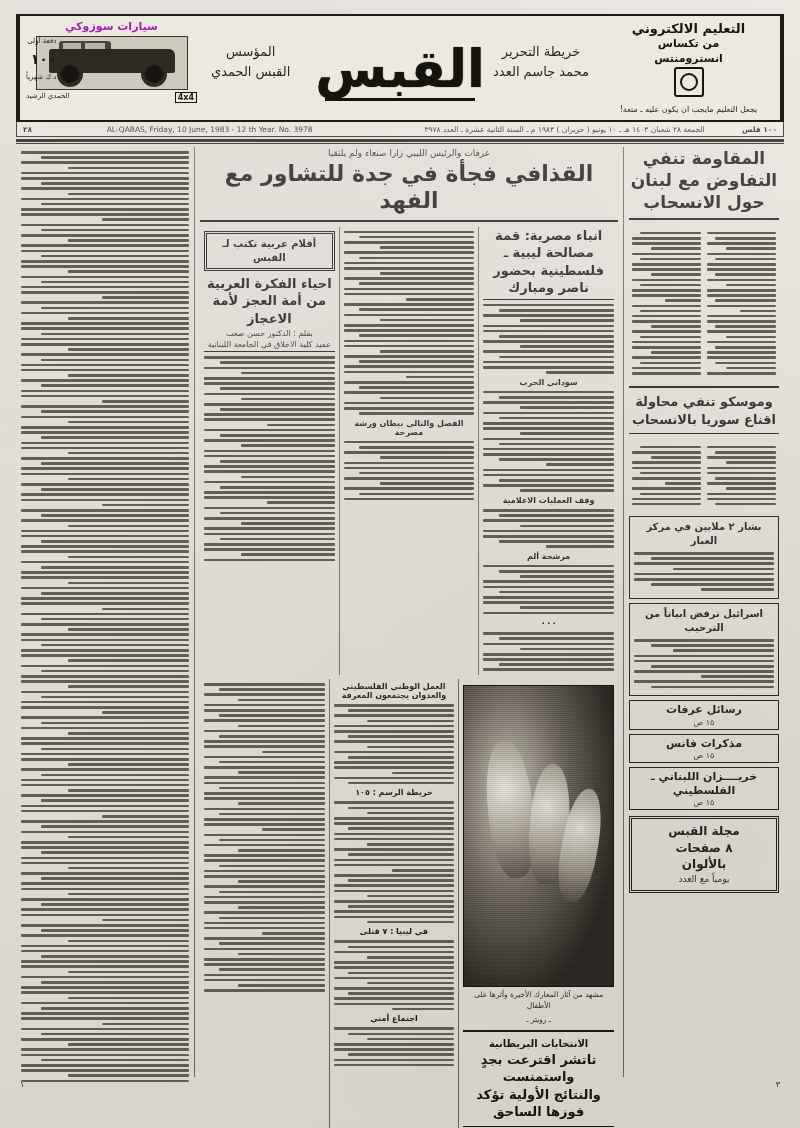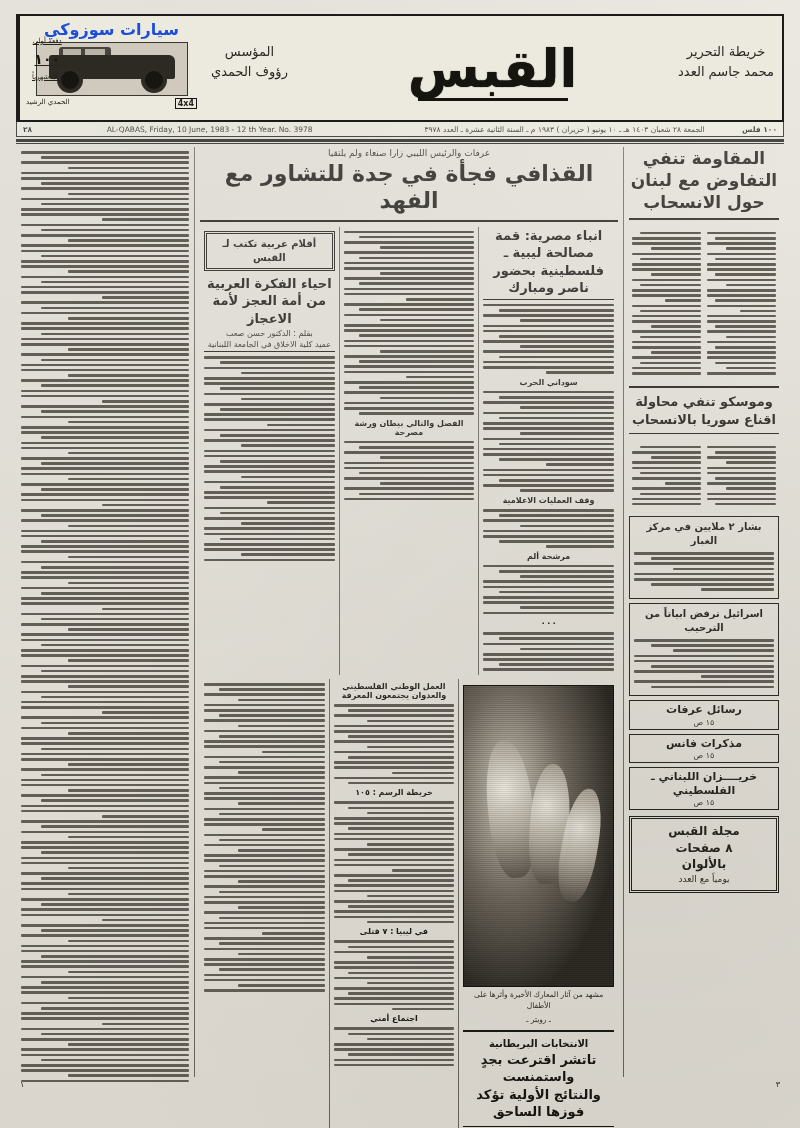--- a/index.html
+++ b/index.html
@@ -85,39 +85,39 @@
   .promo-small{font-size:8px;color:#28251f;line-height:1.4;margin-top:2px;}
   .promo-logo{
     display:inline-block;width:26px;height:26px;border:2px solid #17150f;border-radius:3px;
     position:relative;margin:1px auto;
   }
   .promo-logo:before{
     content:"";position:absolute;inset:4px;border:2px solid #17150f;border-radius:50%;
   }
 
   
-  .ad-title{font-size:16px;font-weight:bold;color:#1d4ed8;line-height:1.2;}
+  .ad-title{font-size:11px;font-weight:bold;color:#a21caf;line-height:1.2;}
   .car{
     width:150px;height:52px;margin:3px auto 0 auto;position:relative;
     background:#cfcabd;border:1px solid #3a362e;
     overflow:hidden;
   }
   .car .body{
     position:absolute;left:12px;right:12px;top:12px;height:24px;background:#2d2a24;
     border-radius:3px 6px 2px 2px;
   }
   .car .cabin{
     position:absolute;left:22px;width:52px;top:4px;height:12px;background:#4a453c;border-radius:3px 3px 0 0;
   }
   .car .w1{position:absolute;left:26px;top:6px;width:18px;height:8px;background:#b9b4a8;}
   .car .w2{position:absolute;left:48px;top:6px;width:20px;height:8px;background:#b9b4a8;}
   .car .wheel{position:absolute;bottom:2px;width:18px;height:18px;border-radius:50%;background:#17150f;border:4px solid #2f2b24;}
   .car .wheel.a{left:20px;} .car .wheel.b{right:20px;}
   .ad-sidecol{
-    position:absolute;top:20px;left:12px;font-size:7px;line-height:1.7;color:#26231d;text-align:center;text-decoration:underline;
+    position:absolute;top:20px;left:6px;font-size:7px;line-height:1.7;color:#26231d;
   }
   .ad-price{
     font-size:14px;font-weight:bold;color:#17150f;
   }
   .ad-bottom{
     display:flex;justify-content:space-between;width:100%;font-size:7px;color:#26231d;margin-top:2px;
   }
   .ad-badge{
     border:1px solid #17150f;padding:0 2px;font-weight:bold;font-size:8px;
   }
@@ -241,29 +241,36 @@
   .hdr-line{border-bottom:1px solid #17150f;margin:2px 0 3px;}
 </style>
 </head>
 <body>
 
 <div class="page">
   <div class="paper-noise"></div>
 
   <div class="masthead">
 
+    <div class="mast-box mast-right">
+      <div class="promo-title">التعليم الالكتروني</div>
+      <div class="promo-sub">من تكساس</div>
+      <div class="promo-sub">انسترومنتس</div>
+      <div class="promo-logo"></div>
+      <div class="promo-small">يجعل التعليم مايجب ان يكون عليه ـ متعة!</div>
+    </div>
 
     <div class="mast-box mast-center">
       <div class="mast-side-note r">
         <div>خريطة التحرير</div>
         <div>محمد جاسم العدد</div>
       </div>
       <div class="mast-side-note l">
         <div>المؤسس</div>
-        <div>رؤوف الحمدي</div>
+        <div>القبس الحمدي</div>
       </div>
       <div class="logo">القبس</div>
       <div class="logo-rule"></div>
     </div>
 
     <div class="mast-box mast-left">
       <div class="ad-title">سيارات سوزوكي</div>
       <div class="car">
         <div class="cabin"></div>
           <div class="w1"></div>

